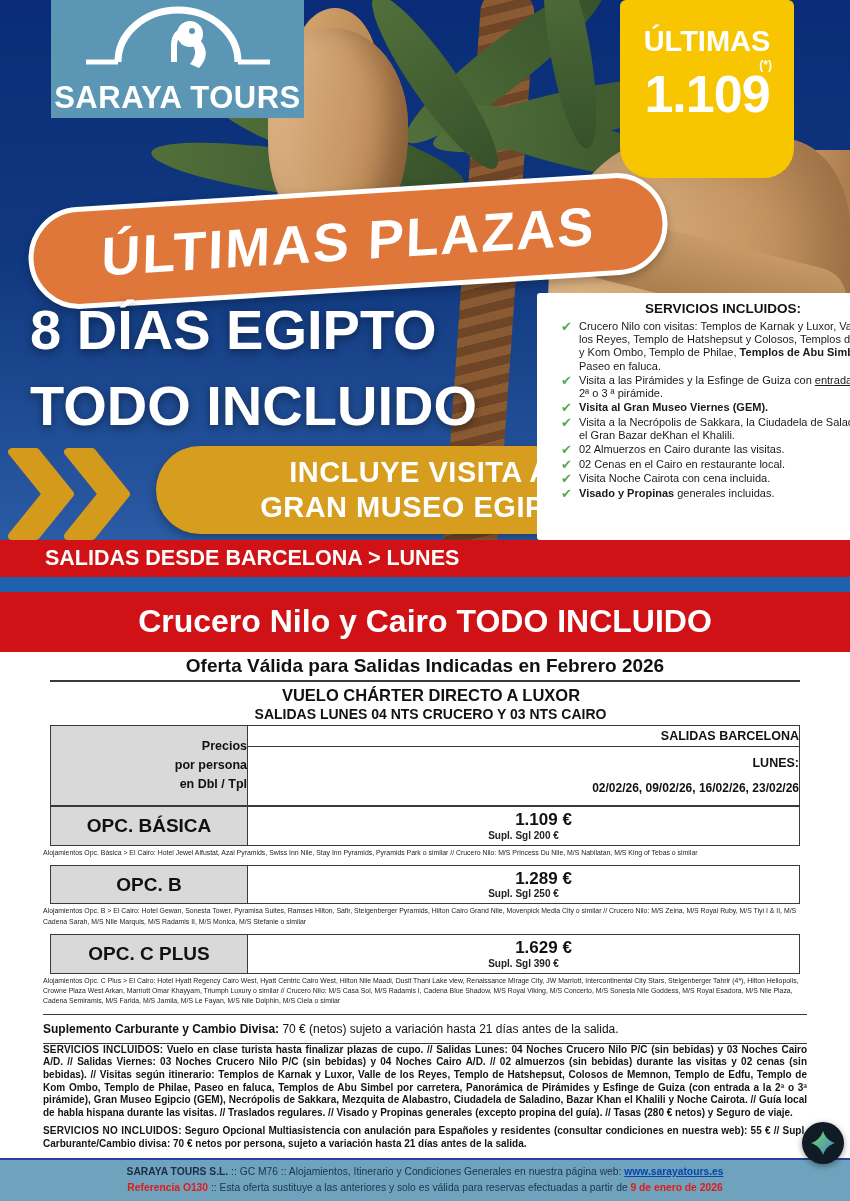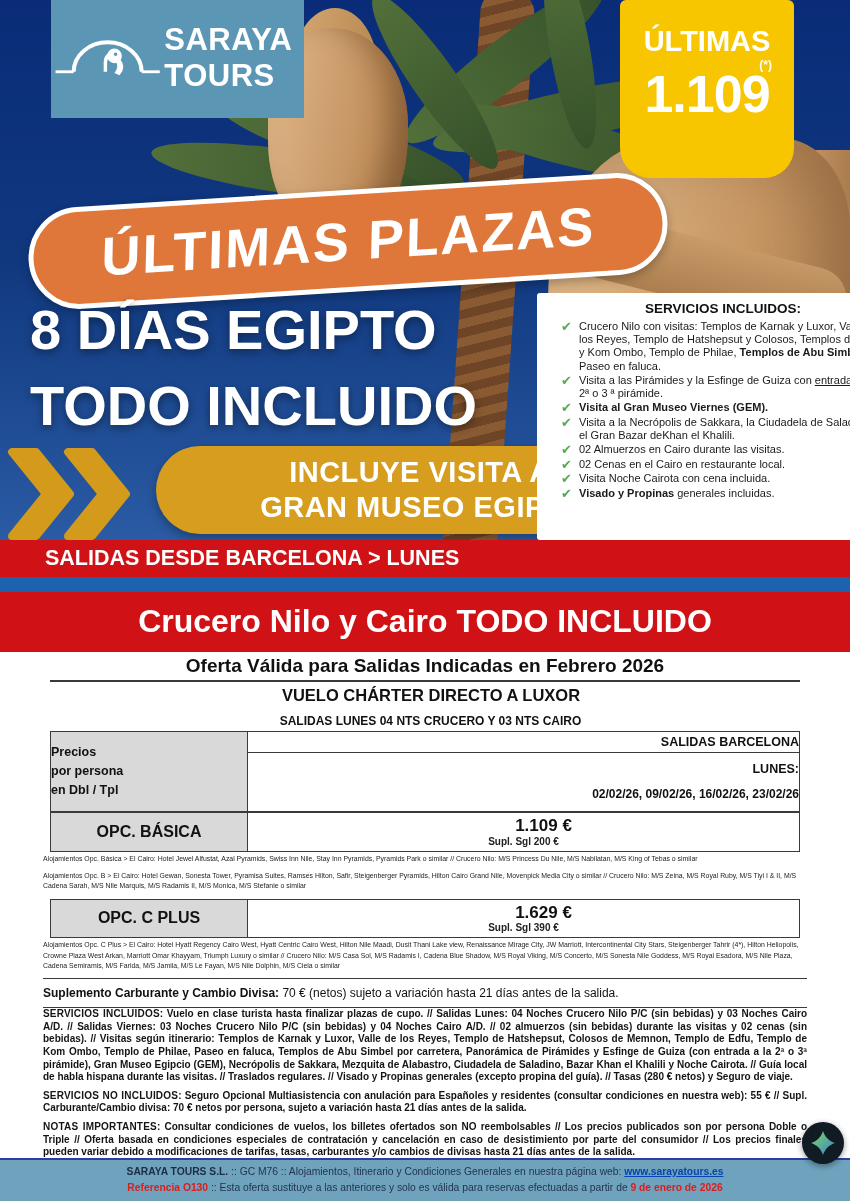--- a/index.html
+++ b/index.html
@@ -21,21 +21,21 @@
   .statue-body{position:absolute;left:548px;top:138px;width:302px;height:402px;
         background:linear-gradient(105deg,#e0b98a 5%,#c79764 55%,#aa7d4f);
         border-radius:120px 70px 0 0/160px 90px 0 0;box-shadow:inset -30px 20px 60px rgba(96,60,28,.35);}
   .statue-arm{position:absolute;left:560px;top:240px;width:290px;height:64px;transform:rotate(14deg);
         background:linear-gradient(180deg,#b9placeholder,#a87a4b);background:linear-gradient(180deg,#c79a68,#a87a4b);
         border-radius:40px;opacity:.9;}
   .statue-side{position:absolute;left:800px;top:150px;width:50px;height:390px;
         background:linear-gradient(90deg,#c89a6a,#ab7d4e);}
 
   .logo-box{position:absolute;left:51px;top:0;width:253px;height:118px;background:#5b97b5;
-        display:flex;flex-direction:row;align-items:center;justify-content:flex-start;}
+        display:flex;flex-direction:column;align-items:center;justify-content:flex-start;}
   .logo-mark{margin-top:4px;}
   .logo-text{color:#fff;font-weight:bold;font-size:31px;letter-spacing:.5px;margin-top:-2px;}
 
   .price-badge{position:absolute;left:620px;top:0;width:174px;height:178px;background:#f7c600;
         border-radius:6px 6px 30px 30px;text-align:center;color:#fff;}
   .price-badge .l1{font-size:29px;font-weight:bold;line-height:1.1;margin-top:26px;}
   .price-badge .l2{font-size:29px;font-weight:bold;line-height:1.1;}
   .price-badge .ast{font-size:12px;font-weight:bold;text-align:right;padding-right:22px;height:12px;}
   .price-badge .num{font-size:52px;font-weight:bold;line-height:.95;letter-spacing:-1px;}
 
@@ -65,34 +65,34 @@
         color:#fff;font-weight:bold;font-size:21.5px;line-height:37px;padding-left:45px;box-sizing:border-box;}
   .blue-strip{position:absolute;left:0;top:577px;width:850px;height:15px;background:#1e62ae;}
   .band2{position:absolute;left:0;top:592px;width:850px;height:60px;background:#d01217;
         color:#fff;font-weight:bold;font-size:32px;text-align:center;line-height:58px;}
 
   
   .content{position:absolute;left:0;top:652px;width:850px;height:506px;background:#fff;color:#111;}
   .validity{margin:3px 0 0 0;text-align:center;font-size:19px;font-weight:bold;}
   .rule{width:750px;margin:3px auto 0 auto;border-bottom:2px solid #3a3a3a;}
   .flight-title{margin-top:4px;text-align:center;font-size:16.5px;font-weight:bold;padding-left:12px;}
-  .flight-sub{margin-top:9px;text-align:center;font-size:12px;font-weight:bold;padding-left:11px;}
+  .flight-sub{margin-top:1px;text-align:center;font-size:14px;font-weight:bold;padding-left:11px;}
 
   .ptable{width:750px;margin:3px auto 0 auto;border:1.5px solid #3a3a3a;display:flex;box-sizing:border-box;}
   .ptable .left{width:196px;background:#d9d9d9;border-right:1.5px solid #3a3a3a;
-        display:flex;flex-direction:column;align-items:flex-start;justify-content:center;
+        display:flex;flex-direction:column;align-items:flex-end;justify-content:center;
         font-weight:bold;font-size:12.5px;line-height:1.5;}
   .ptable .right{flex:1;text-align:right;}
   .colheader{border-bottom:1.5px solid #3a3a3a;font-weight:bold;font-size:12.5px;padding:3px 0;}
   .lunes{font-weight:bold;font-size:12.5px;padding-top:9px;}
   .dates{font-weight:bold;font-size:12px;padding:11px 0 10px 0;}
 
   .opt-row{width:750px;margin:0 auto;border:1.5px solid #3a3a3a;display:flex;box-sizing:border-box;}
   .opt-row .oname{width:196px;background:#d9d9d9;border-right:1.5px solid #3a3a3a;
-        display:flex;align-items:center;justify-content:center;font-weight:bold;font-size:16px;}
+        display:flex;align-items:center;justify-content:center;font-weight:bold;font-size:19px;}
   .opt-row .oprice{flex:1;text-align:center;padding:3px 0 4px 0;}
   .oprice .big{font-size:17px;font-weight:bold;line-height:1.15;padding-left:40px;}
   .oprice .small{font-size:10px;font-weight:600;color:#222;}
   .hotels{width:764px;margin:2px auto 7px auto;font-size:6.9px;line-height:1.5;color:#1c1c1c;text-align:left;}
 
   .supl-row{width:764px;margin:2px auto 0 auto;border-top:1.5px solid #3a3a3a;border-bottom:1.5px solid #3a3a3a;
         padding:7px 0;font-size:12px;}
   .supl-row b{font-size:12px;}
 
   .legal{width:764px;margin:0 auto 0 auto;font-size:10px;line-height:1.26;text-align:justify;color:#141414;font-weight:bold;}
@@ -245,20 +245,27 @@
             <div class="oname">OPC. BÁSICA</div>
             <div class="oprice">
               <div class="big">1.109 €</div>
               <div class="small">Supl. Sgl 200 €</div>
             </div>
           </div>
           <div class="hotels">Alojamientos Opc. Básica &gt; El Cairo: Hotel Jewel Alfustat, Azal Pyramids, Swiss Inn Nile, Stay Inn Pyramids, Pyramids Park o similar // Crucero Nilo: M/S Princess Du Nile, M/S Nabilatan, M/S King of Tebas o similar</div>
         </div>
 
         <div>
+          <div class="opt-row">
+            <div class="oname">OPC. B</div>
+            <div class="oprice">
+              <div class="big">1.289 €</div>
+              <div class="small">Supl. Sgl 250 €</div>
+            </div>
+          </div>
           <div class="hotels">Alojamientos Opc. B &gt; El Cairo: Hotel Gewan, Sonesta Tower, Pyramisa Suites, Ramses Hilton, Safir, Steigenberger Pyramids, Hilton Cairo Grand Nile, Movenpick Media City o similar // Crucero Nilo: M/S Zeina, M/S Royal Ruby, M/S Tiyi I &amp; II, M/S Cadena Sarah, M/S NIle Marquis, M/S Radamis II, M/S Monica, M/S Stefanie o similar</div>
         </div>
 
         <div>
           <div class="opt-row">
             <div class="oname">OPC. C PLUS</div>
             <div class="oprice">
               <div class="big">1.629 €</div>
               <div class="small">Supl. Sgl 390 €</div>
             </div>

